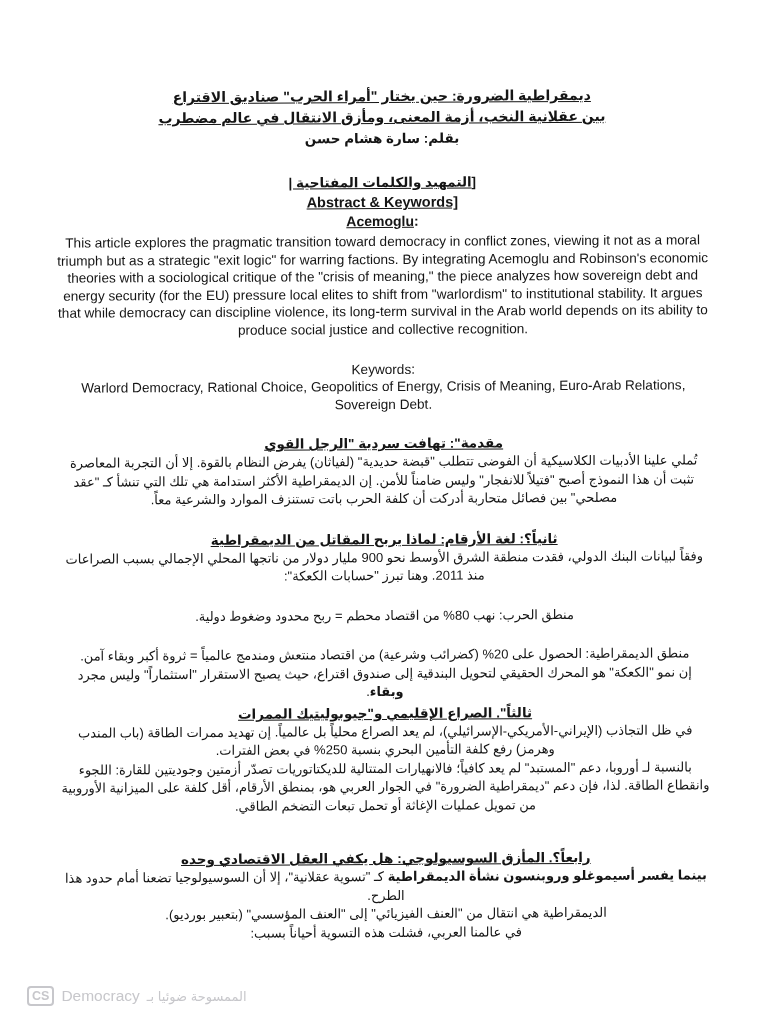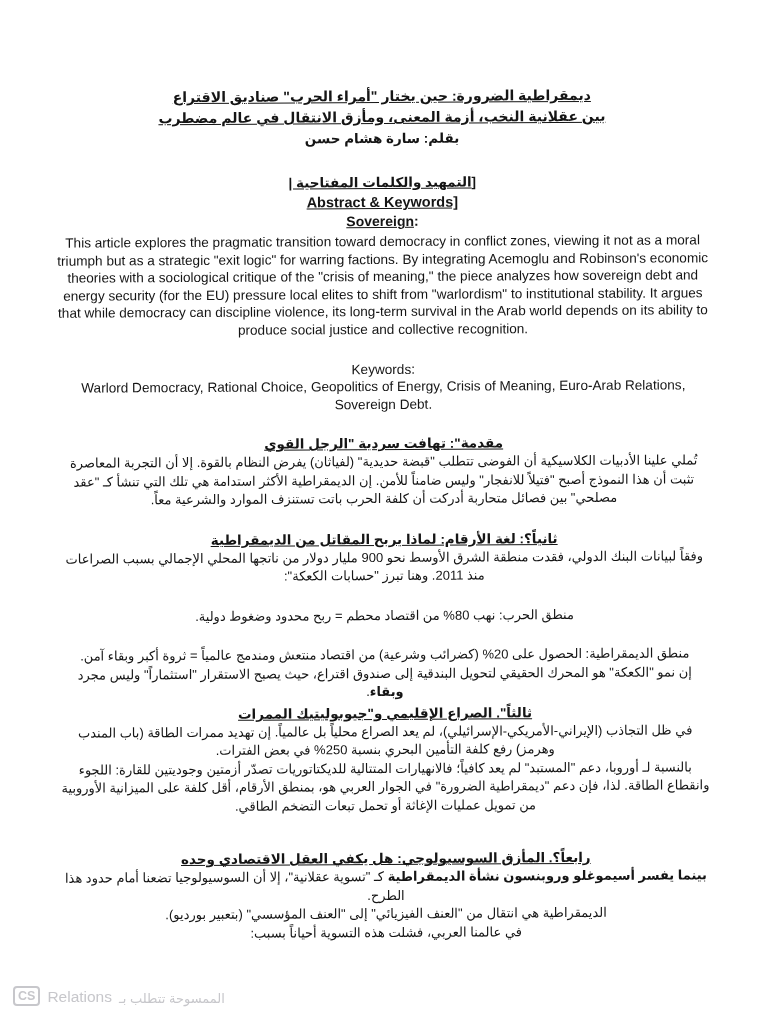--- a/index.html
+++ b/index.html
@@ -62,22 +62,22 @@
   .sec-heading.tight{margin-top:2px;}
   .ar-p{
     margin:0 auto;
     max-width:652px;
     font-size:13px;line-height:18.5px;
   }
   .standalone{margin-top:21px;margin-bottom:21px;}
   .gap-lg{margin-top:34px;}
   .footer{
     position:absolute;
-    left:13px;bottom:18px;
-    display:flex;align-items:flex-end;gap:7px;
+    left:27px;bottom:18px;
+    display:flex;align-items:center;gap:7px;
     color:#c7c7cb;
   }
   .cs-badge{
     display:inline-block;
     border:2px solid #c7c7cb;
     border-radius:4px;
     padding:0px 3px;
     font-size:12.5px;line-height:16px;font-weight:bold;
     color:#c7c7cb;
   }
@@ -92,21 +92,21 @@
 
     <div>
       <span class="title-line ar">ديمقراطية الضرورة: حين يختار "أمراء الحرب" صناديق الاقتراع</span>
       <span class="title-line ar">بين عقلانية النخب، أزمة المعنى، ومأزق الانتقال في عالم مضطرب</span>
       <span class="byline ar">بقلم: سارة هشام حسن</span>
     </div>
 
     <div class="bracket-hdr u" dir="ltr">| التمهيد والكلمات المفتاحية]</div>
     <div class="en-hdr u">Abstract &amp; Keywords]</div>
 
-    <div class="abstract-label"><span class="u">Sovereign</span><span>:</span></div>
+    <div class="abstract-label"><span class="u">Acemoglu</span><span>:</span></div>
 
     <div class="abstract-body">This article explores the pragmatic transition toward democracy in conflict zones, viewing it not as a moral triumph but as a strategic "exit logic" for warring factions. By integrating Acemoglu and Robinson's economic theories with a sociological critique of the "crisis of meaning," the piece analyzes how sovereign debt and energy security (for the EU) pressure local elites to shift from "warlordism" to institutional stability. It argues that while democracy can discipline violence, its long-term survival in the Arab world depends on its ability to produce social justice and collective recognition.</div>
 
     <div class="kw-label">Keywords:</div>
     <div class="kw-body">Warlord Democracy, Rational Choice, Geopolitics of Energy, Crisis of Meaning, Euro-Arab Relations, Sovereign Debt.</div>
 
     <div class="sec-heading ar">مقدمة": تهافت سردية "الرجل القوي</div>
     <div class="ar-p ar">تُملي علينا الأدبيات الكلاسيكية أن الفوضى تتطلب "قبضة حديدية" (لفياثان) يفرض النظام بالقوة. إلا أن التجربة المعاصرة تثبت أن هذا النموذج أصبح "فتيلاً للانفجار" وليس ضامناً للأمن. إن الديمقراطية الأكثر استدامة هي تلك التي تنشأ كـ "عقد مصلحي" بين فصائل متحاربة أدركت أن كلفة الحرب باتت تستنزف الموارد والشرعية معاً.</div>
 
     <div class="sec-heading ar">ثانياً؟: لغة الأرقام: لماذا يربح المقاتل من الديمقراطية</div>
@@ -123,16 +123,16 @@
 
     <div class="sec-heading ar gap-lg">رابعاً؟. المأزق السوسيولوجي: هل يكفي العقل الاقتصادي وحده</div>
     <div class="ar-p ar"><span class="b">بينما يفسر أسيموغلو وروبنسون نشأة الديمقراطية</span><span> كـ "تسوية عقلانية"، إلا أن السوسيولوجيا تضعنا أمام حدود هذا الطرح.</span></div>
     <div class="ar-p ar">الديمقراطية هي انتقال من "العنف الفيزيائي" إلى "العنف المؤسسي" (بتعبير بورديو).</div>
     <div class="ar-p ar">في عالمنا العربي، فشلت هذه التسوية أحياناً بسبب:</div>
 
   </div>
 
   <div class="footer">
     <span class="cs-badge">CS</span>
-    <span class="cs-brand">Relations</span>
-    <span class="cs-arabic ar">الممسوحة تتطلب بـ</span>
+    <span class="cs-brand">Democracy</span>
+    <span class="cs-arabic ar">الممسوحة ضوئيا بـ</span>
   </div>
 </div>
 
 </body></html>

